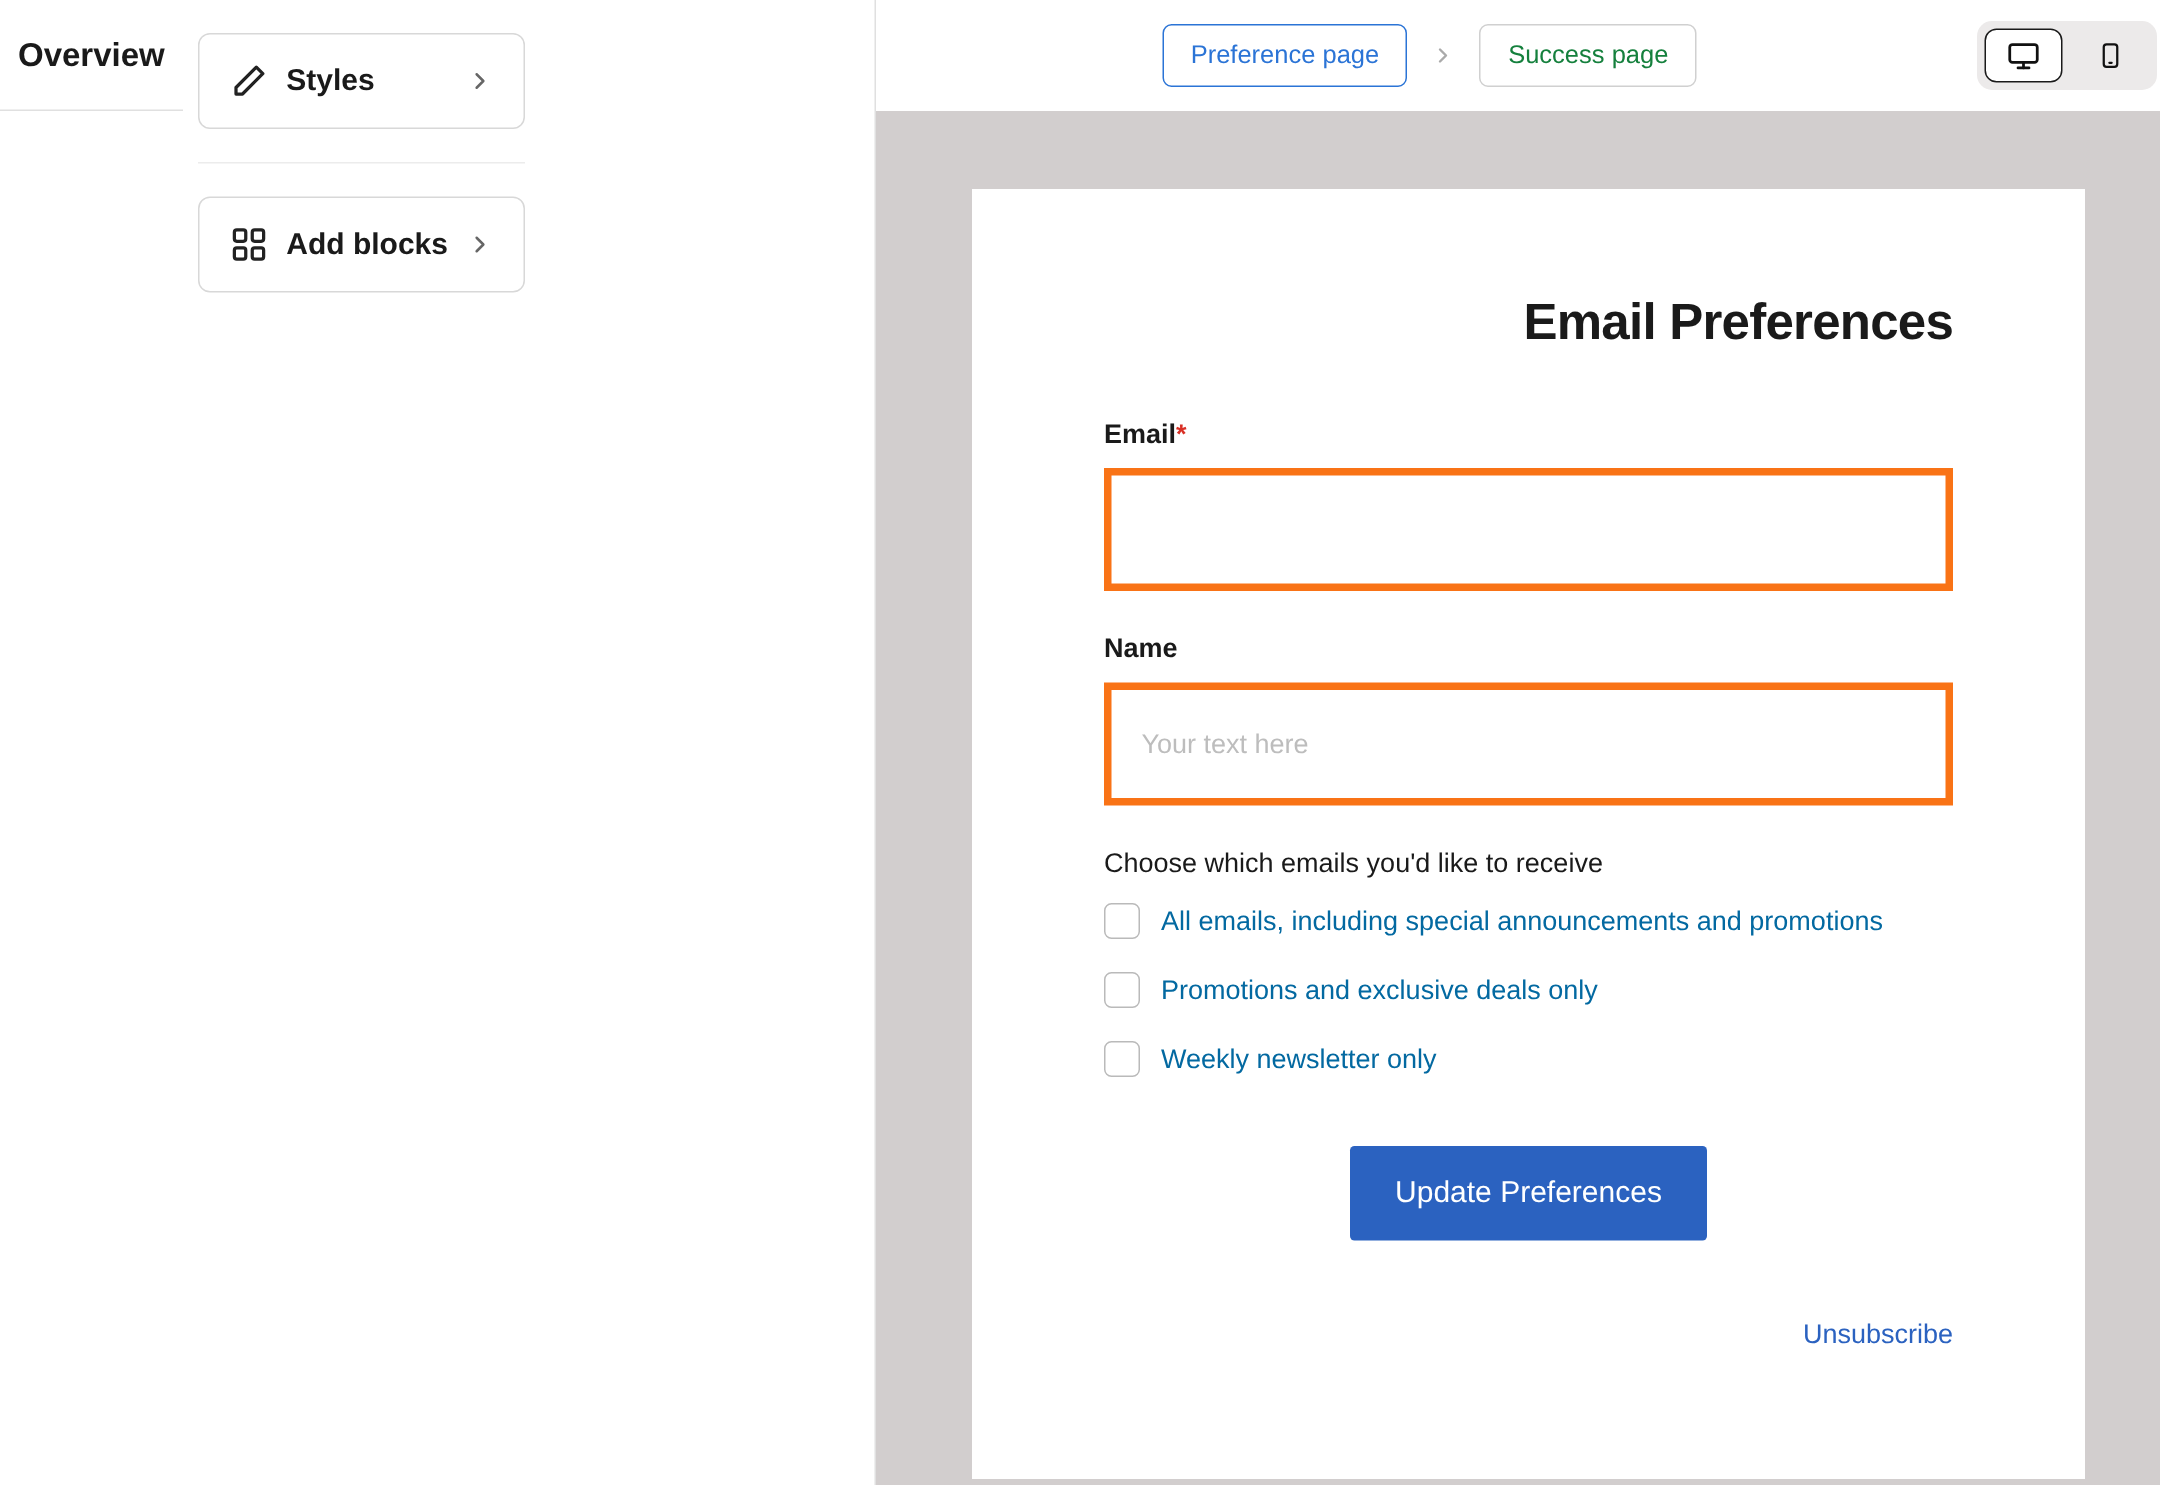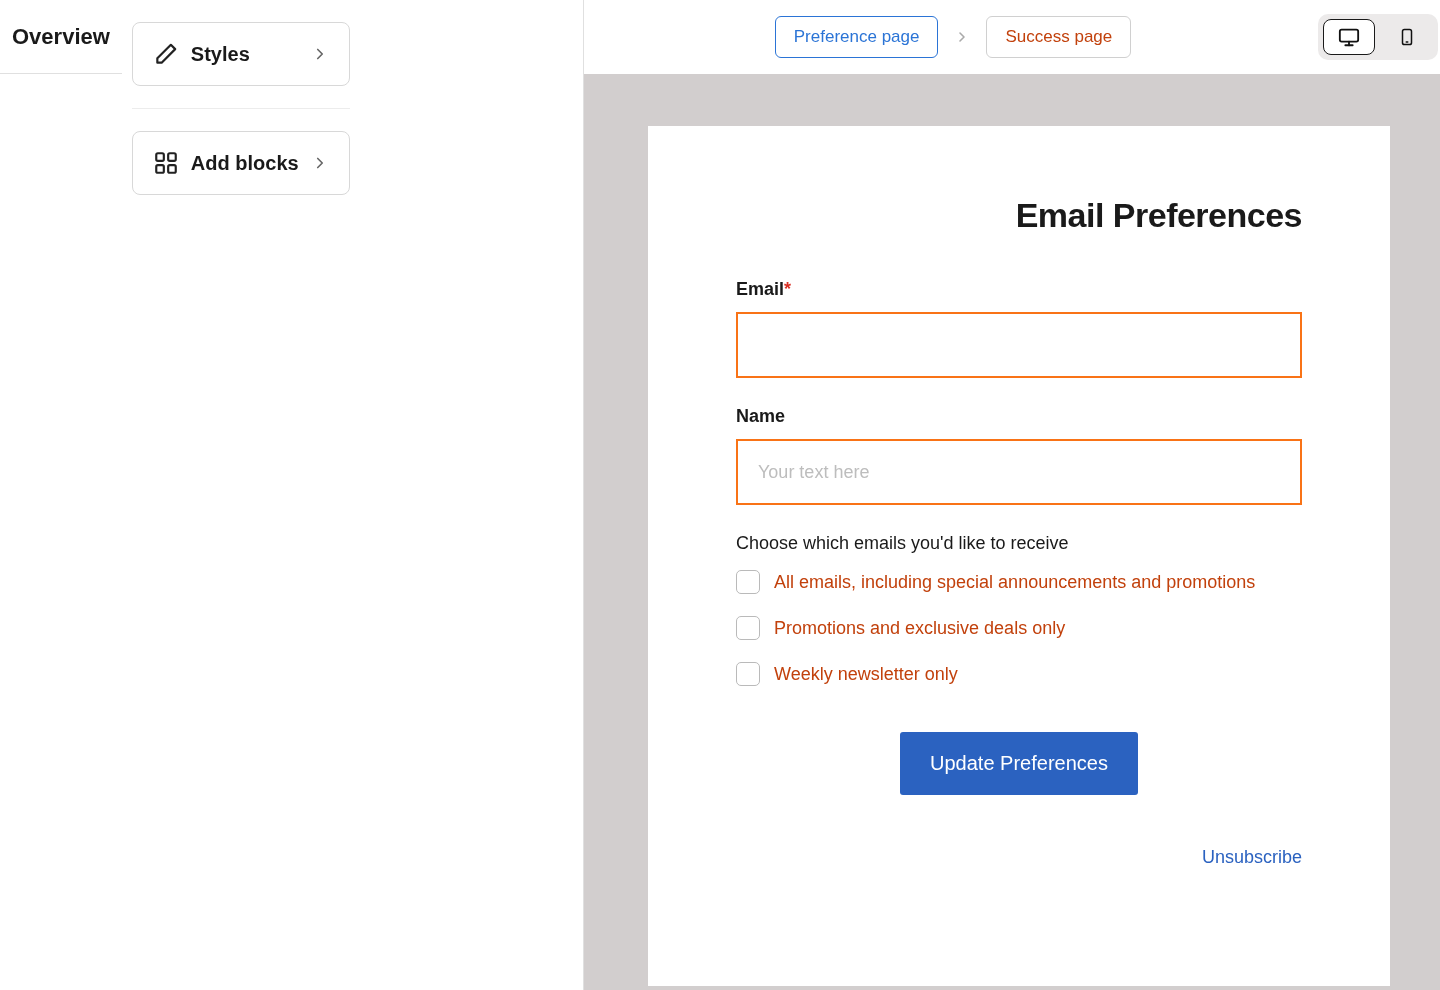--- a/index.html
+++ b/index.html
@@ -79,21 +79,21 @@
       gap: 16px;
     }
     .tab {
       border: 1px solid #d0d0d0;
       border-radius: 6px;
       padding: 10px 18px;
       font-size: 17px;
       font-weight: 500;
       background: #fff;
       cursor: pointer;
-      color: #c2410c;
+      color: #15803d;
     }
     .tab.active {
       border-color: #2b74d6;
       color: #2b74d6;
     }
     .tab-sep-chev { color: #aaa; }
     .device-toggle {
       background: #eceaea;
       border-radius: 10px;
       padding: 5px;
@@ -140,22 +140,22 @@
     .field { margin-bottom: 28px; }
     .field-label {
       font-size: 18px;
       font-weight: 700;
       display: block;
       margin-bottom: 12px;
     }
     .req { color: #d93025; }
     .text-input {
       width: 100%;
-      height: 66px;
-      border: 2px solid #f97316;
+      height: 82px;
+      border: 5px solid #f97316;
       font-size: 18px;
       padding: 0 20px;
       color: #333;
     }
     .text-input::placeholder { color: #bdbdbd; }
     .group-label {
       font-size: 18px;
       font-weight: 400;
       margin-bottom: 16px;
     }
@@ -166,21 +166,21 @@
       margin-bottom: 22px;
     }
     .chk {
       width: 24px; height: 24px;
       border: 1.5px solid #bababa;
       border-radius: 5px;
       flex: 0 0 24px;
       cursor: pointer;
       background:#fff;
     }
-    .check-row span { font-size: 18px; color: #c2410c; }
+    .check-row span { font-size: 18px; color: #0369a1; }
     .submit-wrap { text-align: center; margin-top: 46px; }
     .submit-btn {
       background: #2b62c0;
       color: #ffffff;
       border: none;
       font-size: 20px;
       padding: 20px 30px;
       border-radius: 3px;
       cursor: pointer;
     }

